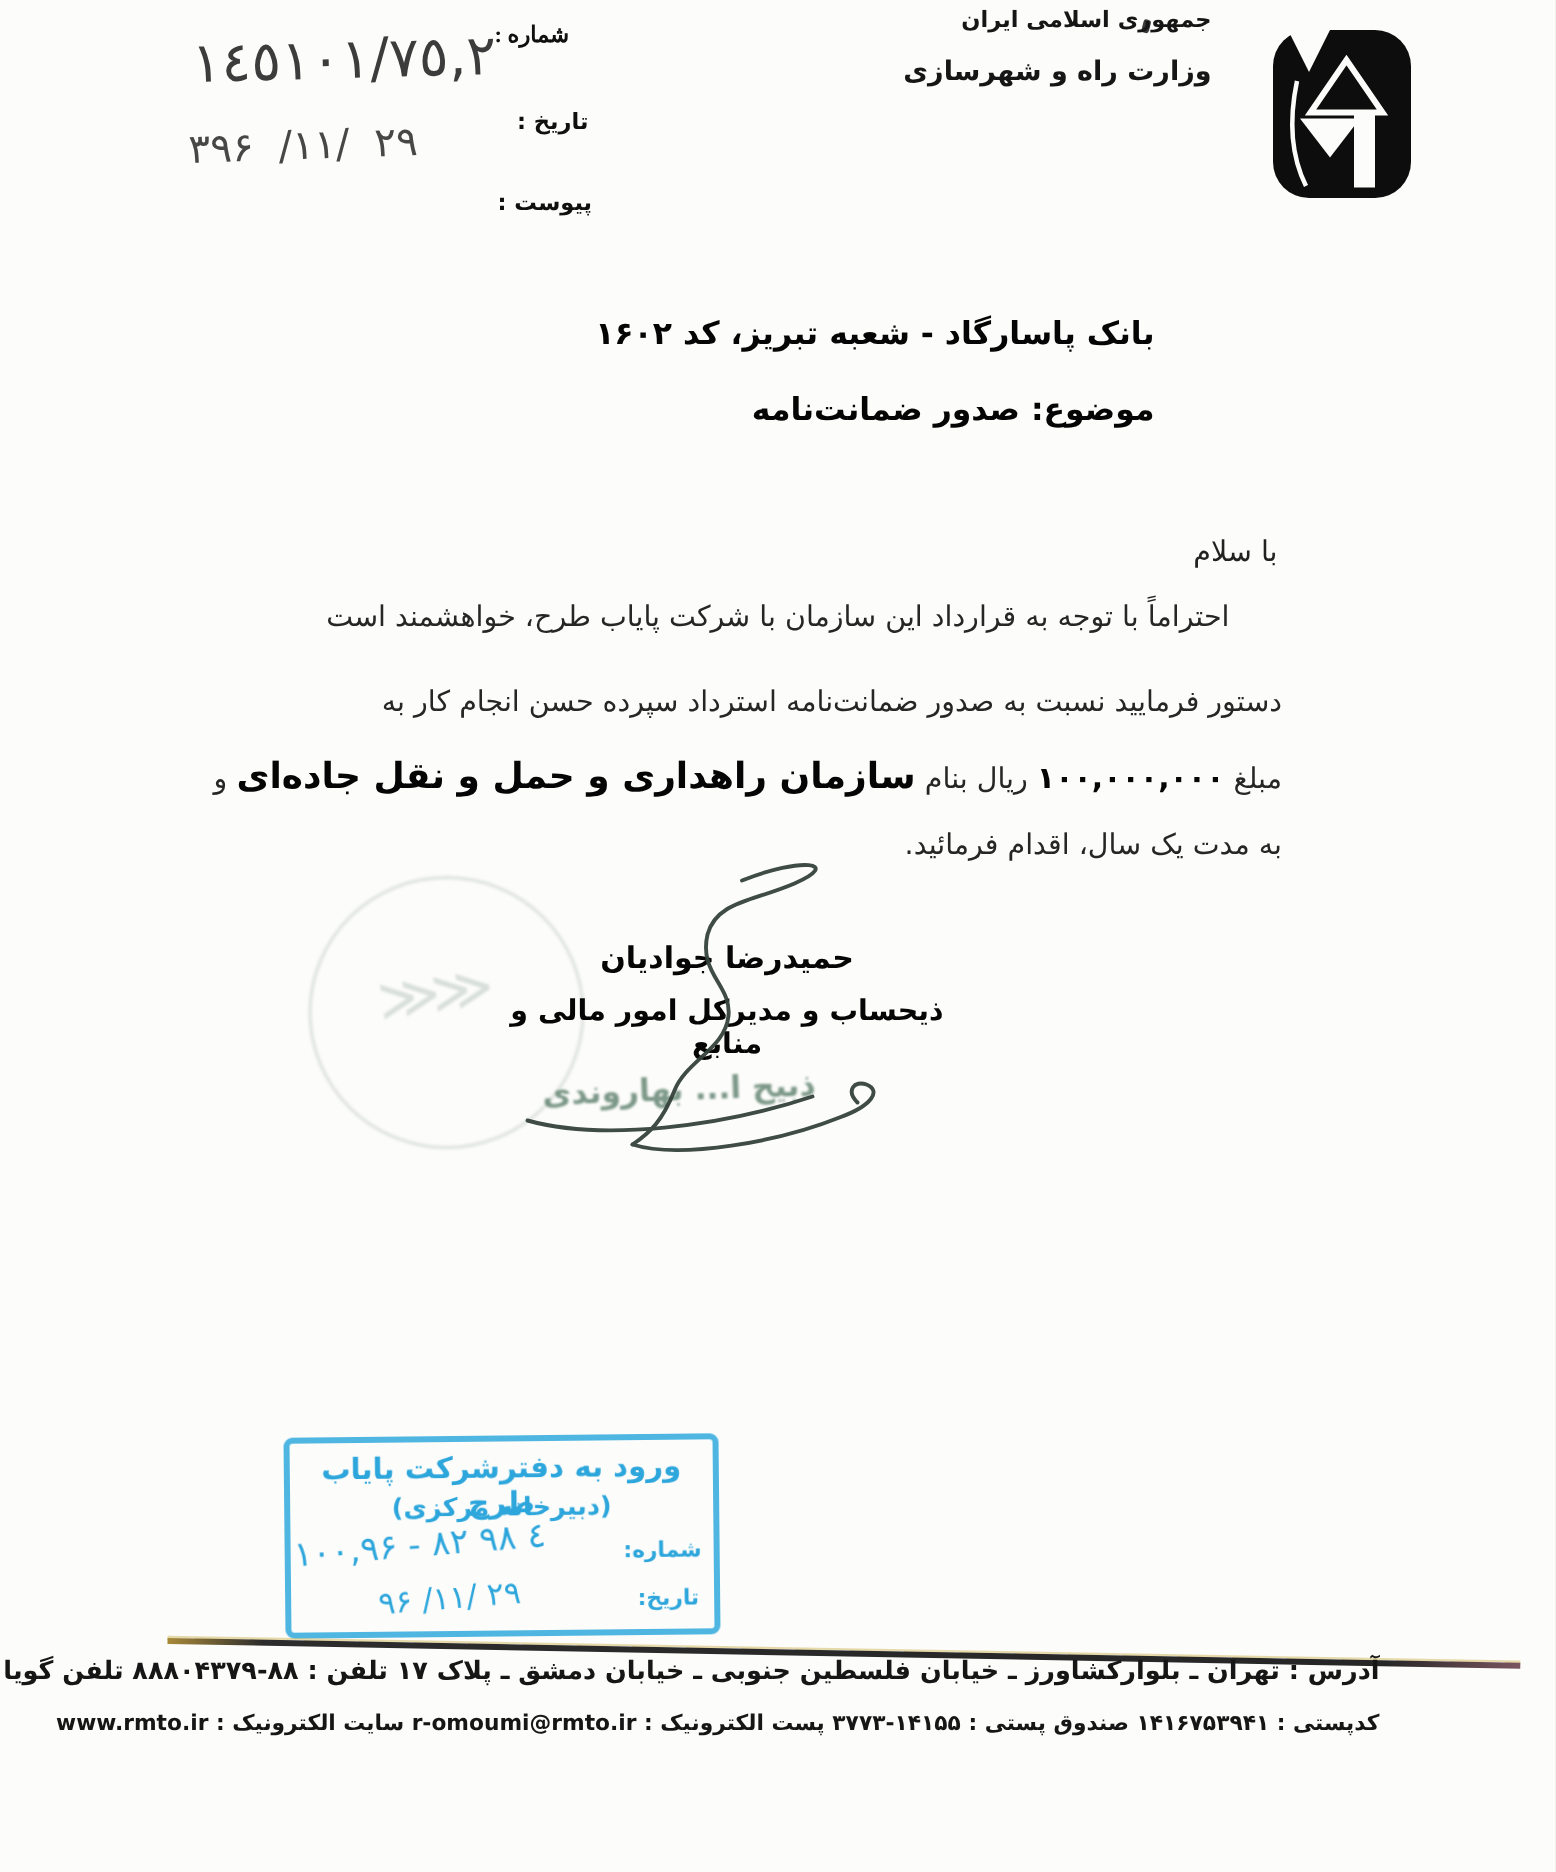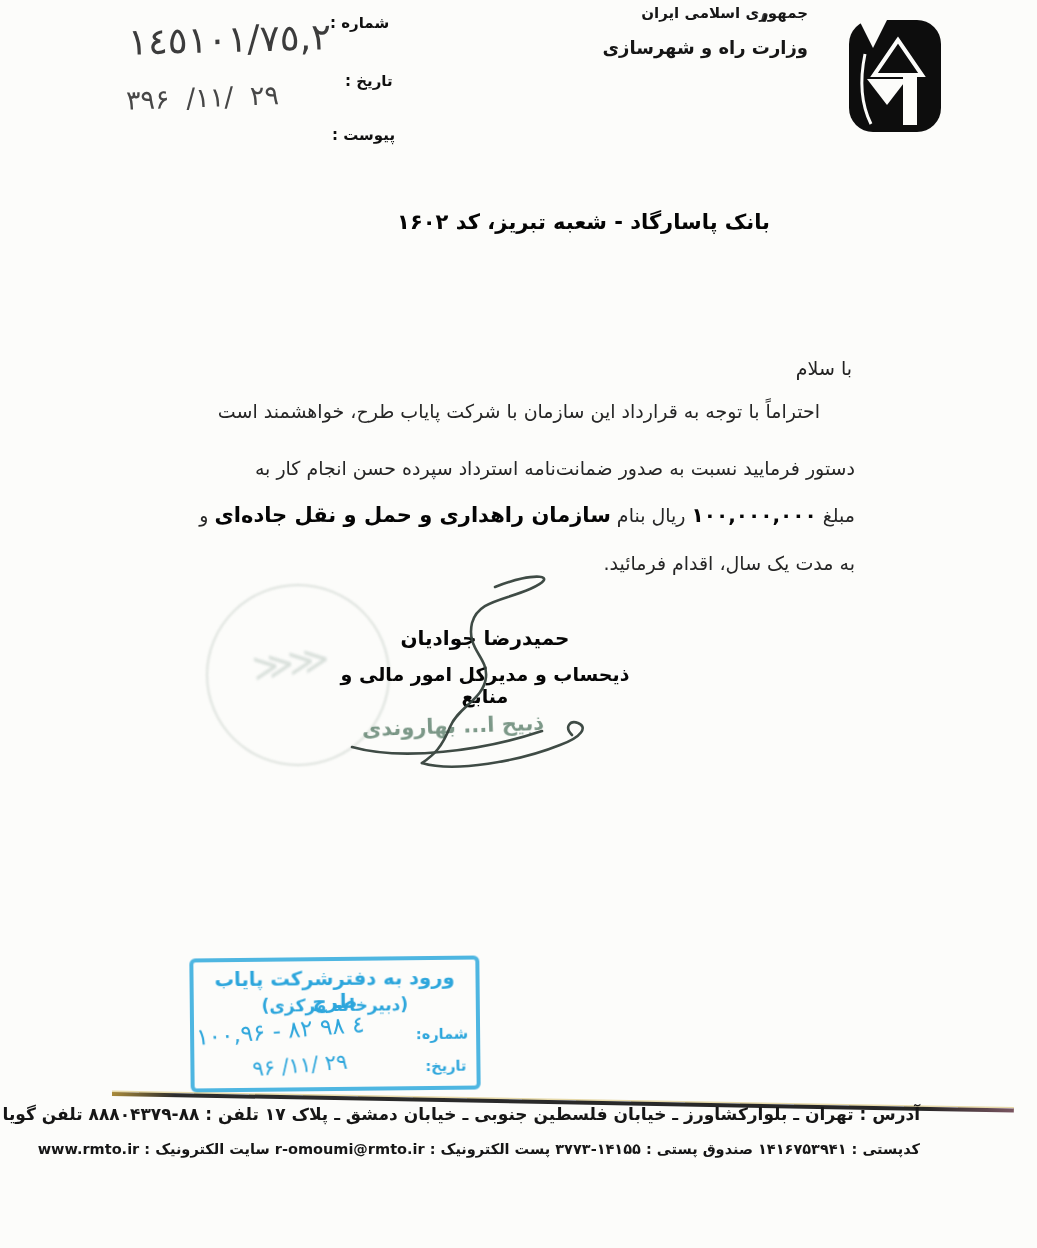--- a/index.html
+++ b/index.html
@@ -24,21 +24,21 @@
   
   .recipient{right:267px;top:210px;font-size:21px;font-weight:bold;color:#050505;}
   .subject{right:267px;top:261px;font-size:21px;font-weight:bold;color:#050505;}
   
   .salutation{right:185px;top:357px;font-size:19px;color:#222;}
   .bline{font-size:19px;color:#262626;white-space:nowrap;}
   .b1{right:217px;top:400px;}
   .b2{right:182px;top:457px;}
   .b3{right:182px;top:503px;}
   .b4{right:182px;top:552px;}
-  .bold-org{font-weight:bold;font-size:21px;color:#050505;}
+  .bold-org{font-weight:bold;font-size:24px;color:#050505;}
   .bold-amt{font-weight:bold;font-size:20px;color:#050505;letter-spacing:1px;}
   
   .sigblock{left:325px;top:626px;width:320px;text-align:center;}
   .sig-name{font-size:20px;font-weight:bold;color:#060606;}
   .sig-title{font-size:19px;font-weight:bold;color:#060606;margin-top:13px;}
   .under-name{left:338px;top:714px;width:230px;font-size:21px;font-weight:bold;
     color:rgba(88,124,104,0.78);filter:blur(0.6px);transform:rotate(-2deg);text-align:center;}
   .sig-svg{left:330px;top:565px;width:320px;height:210px;}
   .faint-stamp{left:206px;top:584px;width:180px;height:178px;border-radius:50%;
     border:2px solid rgba(140,158,146,0.28);filter:blur(1px);}
@@ -61,21 +61,21 @@
     background:linear-gradient(to right,#a98a3a,#2c2c2c 7%,#262626 90%,#7a5560);
     box-shadow:0 -1.5px 0 rgba(205,175,70,0.45);}
   .f1{right:117px;top:1104px;font-size:17px;font-weight:bold;color:#161616;white-space:nowrap;}
   .f2{right:117px;top:1141px;font-size:14.5px;font-weight:bold;color:#161616;white-space:nowrap;text-align:center;}
 </style>
 </head>
 <body>
 
 <div class="page">
 
-  <div class="abs meta-label" style="left:330px;top:14px;">شماره :</div>
+  <div class="abs meta-label" style="left:330px;top:14px;font-family:Liberation Serif, serif;">شماره :</div>
   <div class="abs hand hand-number">١٤٥١٠١/٧٥,٢</div>
   <div class="abs meta-label" style="left:345px;top:72px;">تاریخ :</div>
   <div class="abs hand hand-date">۳۹۶ /۱۱/ ۲۹</div>
   <div class="abs meta-label" style="left:332px;top:126px;">پیوست :</div>
   <div class="abs speck"></div>
 
   <div class="abs letterhead">
     <div class="lh1">جمهوری اسلامی ایران</div>
     <div class="lh2">وزارت راه و شهرسازی</div>
   </div>
@@ -85,20 +85,21 @@
       <rect x="4" y="8" width="92" height="112" rx="24" fill="#0d0d0d"></rect>
       <path d="M14,8 L28,36 L42,8 Z" fill="#fcfcfa"></path>
       <path d="M53,28 L29,63 L77,63 Z" fill="#0d0d0d" stroke="#fcfcfa" stroke-width="4"></path>
       <rect x="58" y="63" width="14" height="50" fill="#fcfcfa"></rect>
       <path d="M22,67 L62,67 L42,93 Z" fill="#fcfcfa"></path>
       <path d="M20,42 C15,66 15,90 26,112" stroke="#fcfcfa" stroke-width="3" fill="none"></path>
     </svg>
   </div>
 
   <div class="abs recipient">بانک پاسارگاد - شعبه تبریز، کد ۱۶۰۲</div>
+  <div class="abs subject">موضوع: صدور ضمانت‌نامه</div>
 
   <div class="abs salutation">با سلام</div>
   <div class="abs bline b2">دستور فرمایید نسبت به صدور ضمانت‌نامه استرداد سپرده حسن انجام کار به</div>
   <div class="abs bline b1">احتراماً با توجه به قرارداد این سازمان با شرکت پایاب طرح، خواهشمند است</div>
   <div class="abs bline b3"><span>مبلغ </span><span class="bold-amt">۱۰۰,۰۰۰,۰۰۰</span><span> ریال بنام </span><span class="bold-org">سازمان راهداری و حمل و نقل جاده‌ای</span><span> و</span></div>
   <div class="abs bline b4">به مدت یک سال، اقدام فرمائید.</div>
 
   <div class="abs faint-stamp"></div>
   <div class="abs faint-marks">≫≫</div>
 

